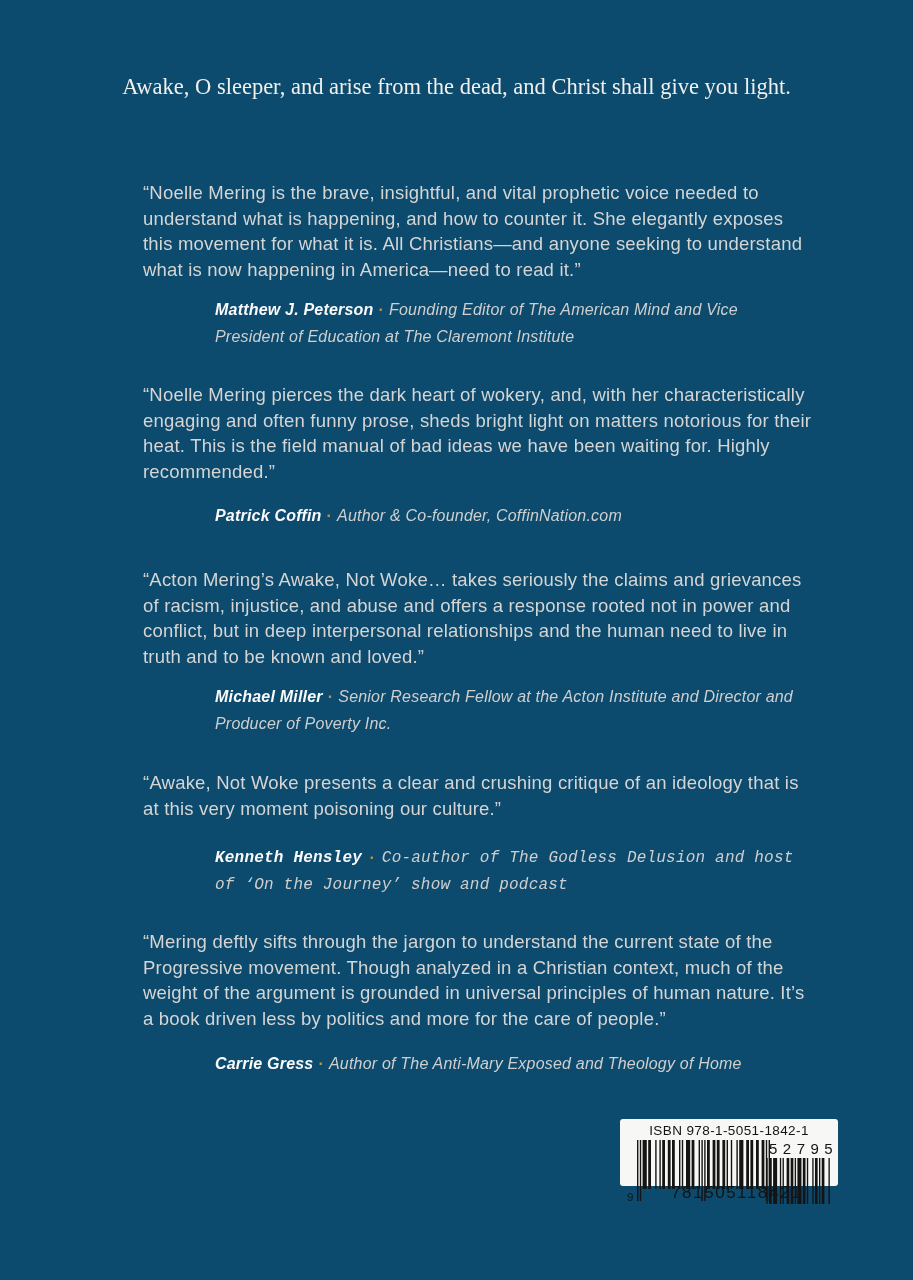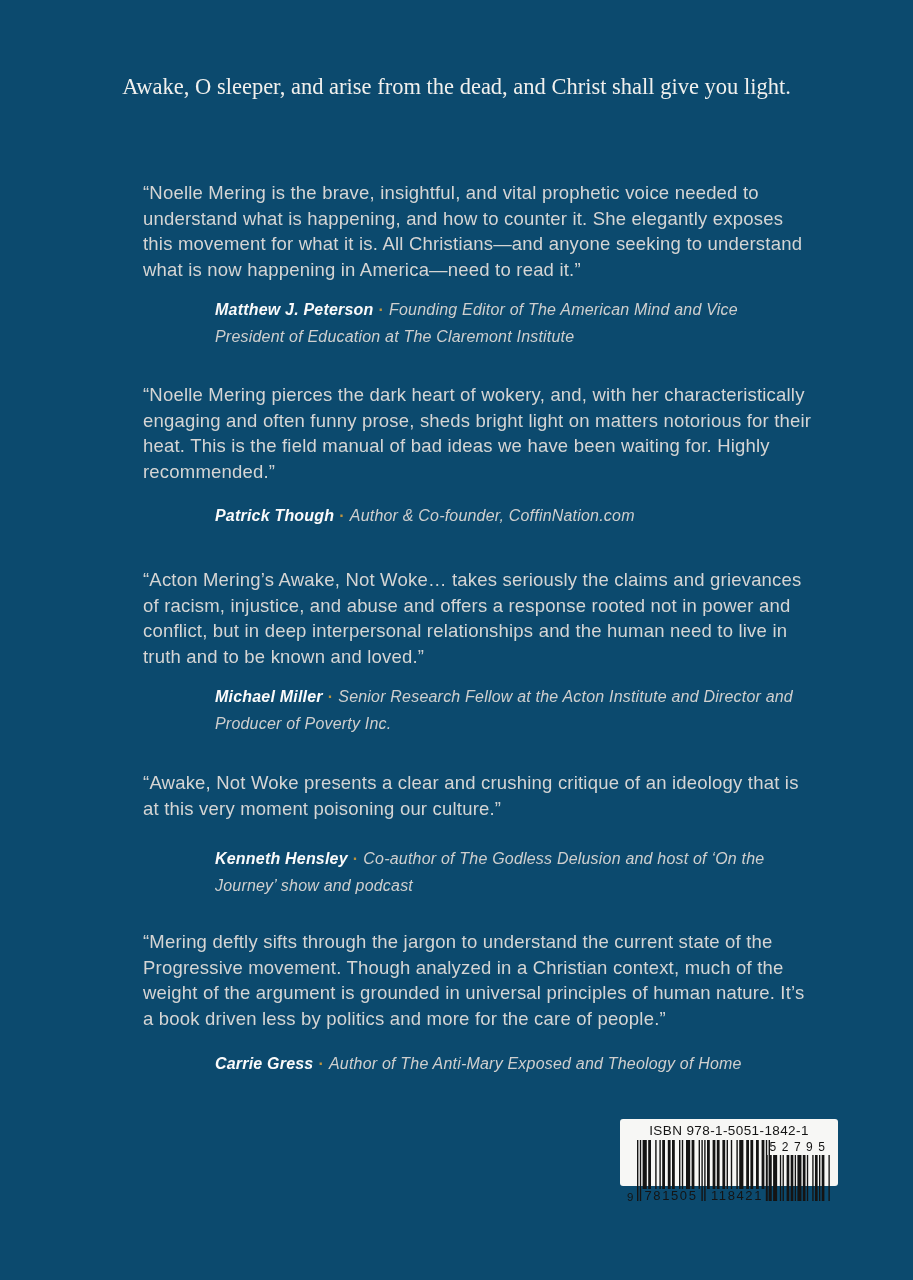--- a/index.html
+++ b/index.html
@@ -59,46 +59,46 @@
     text-align:center;
     font-size:13.5px;color:#141414;
     letter-spacing:.4px;
     font-family:"Liberation Sans",sans-serif;
     white-space:nowrap;
   }
   .barcode-row{display:flex;justify-content:center;align-items:flex-start;gap:7px;margin-top:2px;}
   .ean-wrap{position:relative;width:144px;height:64px;}
   .ean-wrap svg{position:absolute;left:10px;top:0;}
   .ean-digit-9{position:absolute;left:0;bottom:1px;font-size:11.5px;color:#141414;}
-  .ean-group{position:absolute;bottom:1px;font-size:13px;letter-spacing:1.6px;color:#141414;text-align:center;}
+  .ean-group{position:absolute;bottom:1px;font-size:17px;letter-spacing:1.6px;color:#141414;text-align:center;padding-left:28px;}
   .ean-group.g1{left:16px;width:56px;}
   .ean-group.g2{left:82px;width:56px;}
   .sup-wrap{width:66px;}
   .sup-digits{
-    font-size:12px;letter-spacing:5.5px;color:#141414;
+    font-size:15px;letter-spacing:5.5px;color:#141414;
     text-align:center;padding-left:4px;white-space:nowrap;
   }
   .sup-wrap svg{display:block;margin-top:1px;}
 </style>
 </head>
 <body>
 
 <div class="cover">
 
   <div class="epigraph-quote">Awake, O sleeper, and arise from the dead, and Christ shall give you light.</div>
 
   <div id="endorsements">
       <div class="quote" style="top: 180px;"><span class="seg">“Noelle Mering is the brave, insightful, and vital prophetic voice needed to understand what is happening, and how to counter it. She elegantly exposes this movement for what it is. All Christians—and anyone seeking to understand what is now happening in America—need to read it.”</span></div>
       <div class="attribution" style="top: 296px;"><span class="endorser-name">Matthew J. Peterson</span><span class="sep-dot">·</span><span class="endorser-credit">Founding Editor of The American Mind and Vice President of Education at The Claremont Institute</span></div>
       <div class="quote" style="top: 382px;"><span class="seg">“Noelle Mering pierces the dark heart of wokery, and, with her characteristically engaging and often funny prose, sheds bright light on matters notorious for their heat. This is the field manual of bad ideas we have been waiting for. Highly recommended.”</span></div>
-      <div class="attribution" style="top: 502px;"><span class="endorser-name">Patrick Though</span><span class="sep-dot">·</span><span class="endorser-credit">Author &amp; Co-founder, CoffinNation.com</span></div>
+      <div class="attribution" style="top: 502px;"><span class="endorser-name">Patrick Coffin</span><span class="sep-dot">·</span><span class="endorser-credit">Author &amp; Co-founder, CoffinNation.com</span></div>
       <div class="quote" style="top: 567px;"><span class="seg">“Acton Mering’s </span><span class="seg-italic">Awake, Not Woke</span><span class="seg">… takes seriously the claims and grievances of racism, injustice, and abuse and offers a response rooted not in power and conflict, but in deep interpersonal relationships and the human need to live in truth and to be known and loved.”</span></div>
       <div class="attribution" style="top: 683px;"><span class="endorser-name">Michael Miller</span><span class="sep-dot">·</span><span class="endorser-credit">Senior Research Fellow at the Acton Institute and Director and Producer of Poverty Inc.</span></div>
       <div class="quote" style="top: 770px;"><span class="seg">“</span><span class="seg-italic">Awake, Not Woke</span><span class="seg"> presents a clear and crushing critique of an ideology that is at this very moment poisoning our culture.”</span></div>
-      <div class="attribution" style="top: 845px;"><span class="endorser-name">Kenneth Hensley</span><span class="sep-dot">·</span><span class="endorser-credit">Co-author of The Godless Delusion and host of ‘On the Journey’ show and podcast</span></div>
+      <div class="attribution" style="top: 845px; font-family: Liberation Mono, monospace;"><span class="endorser-name">Kenneth Hensley</span><span class="sep-dot">·</span><span class="endorser-credit">Co-author of The Godless Delusion and host of ‘On the Journey’ show and podcast</span></div>
       <div class="quote" style="top: 929px;"><span class="seg">“Mering deftly sifts through the jargon to understand the current state of the Progressive movement. Though analyzed in a Christian context, much of the weight of the argument is grounded in universal principles of human nature. It’s a book driven less by politics and more for the care of people.”</span></div>
       <div class="attribution" style="top: 1050px;"><span class="endorser-name">Carrie Gress</span><span class="sep-dot">·</span><span class="endorser-credit">Author of The Anti-Mary Exposed and Theology of Home</span></div>
     </div>
 
 
   <div class="barcode-box">
     <div class="isbn-label">ISBN 978-1-5051-1842-1</div>
     <div class="barcode-row">
       <div class="ean-wrap">
         <svg id="ean-bars" width="134" height="62">

